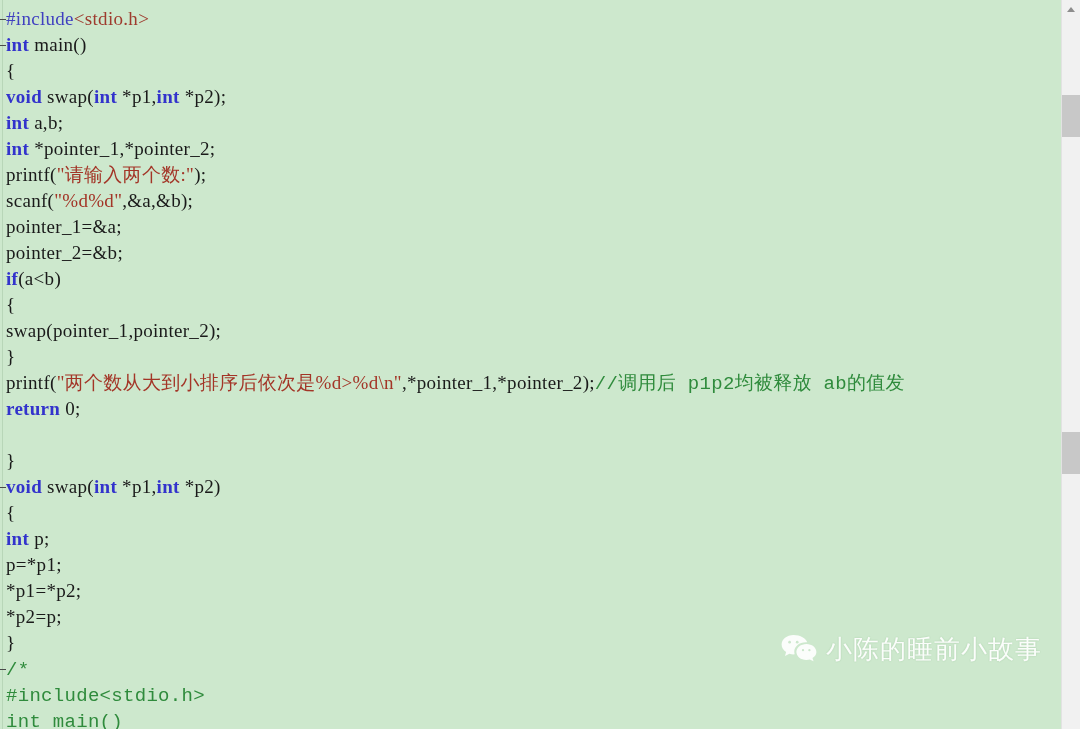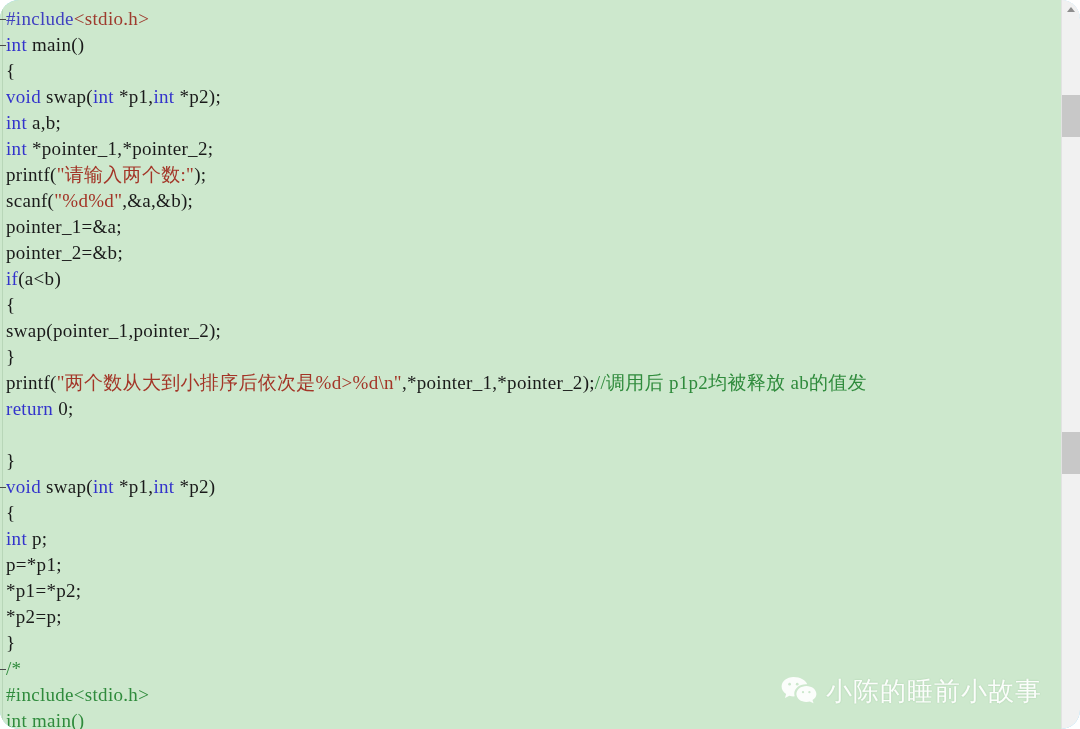--- a/index.html
+++ b/index.html
@@ -7,21 +7,20 @@
     padding: 0;
     background: #ffffff;
   }
   #app {
     position: relative;
     width: 1080px;
     height: 729px;
     overflow: hidden;
     background: #7dd3fc;
     font-family: "Liberation Serif", "DejaVu Serif", serif;
-    border-radius: 19px;
   }
 
   
   #editor {
     position: absolute;
     left: 0;
     top: 0;
     width: 1062px;
     height: 729px;
     background: #cde8cd;
@@ -62,32 +61,32 @@
     white-space: pre;
   }
   .line {
     height: 26px;
     line-height: 26px;
     font-size: 19px;
     letter-spacing: 0.3px;
     color: #1a1a1a;
     white-space: pre;
   }
-  .kw   { color: #3333cc; }
+  .kw   { color: #3333cc; font-weight: bold; }
   .pp   { color: #4040c0; }
   .hdr  { color: #9e3b2e; }
   .str  { color: #a33527; }
-  .cmt  { color: #2f8b3c; }
+  .cmt  { color: #2f8b3c; font-family: Liberation Mono, monospace; }
   .plain{ color: #1a1a1a; font-family: Liberation Serif, serif; }
 
   
   #watermark {
     position: absolute;
     left: 780px;
-    top: 674px;
+    top: 632px;
     display: flex;
     align-items: center;
     gap: 8px;
     pointer-events: none;
     opacity: 0.92;
   }
   #watermark .wm-text {
     font-size: 26px;
     color: #ffffff;
     font-family: "Liberation Sans", "DejaVu Sans", sans-serif;

